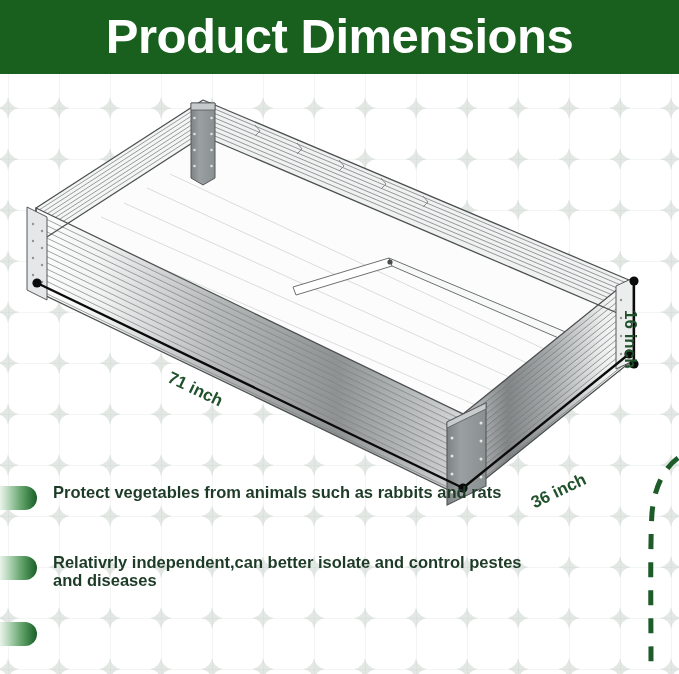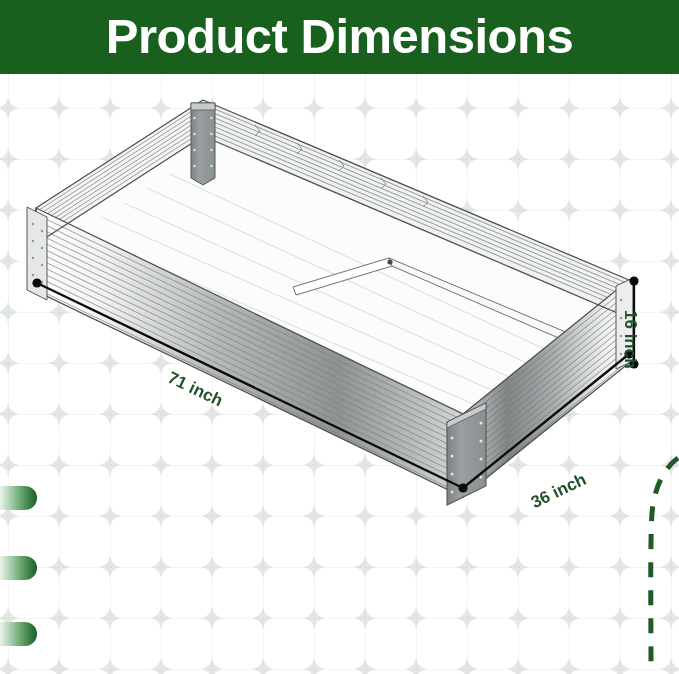--- a/index.html
+++ b/index.html
@@ -609,23 +609,25 @@
       </g>
     </g>
   </svg>
 
   <div class="dim-label" id="dim-length-label">71 inch</div>
   <div class="dim-label" id="dim-width-label">36 inch</div>
   <div class="dim-label" id="dim-height-label">16 inch</div>
 
   <div class="feature-row" id="feature-0">
     <div class="bullet-pill"></div>
+    <div class="feature-text">Protect vegetables from animals such as rabbits and rats</div>
   </div>
   <div class="feature-row" id="feature-1">
     <div class="bullet-pill"></div>
+    <div class="feature-text">Relativrly independent,can better isolate and control pestes and diseases</div>
   </div>
   <div class="feature-row" id="feature-2">
     <div class="bullet-pill"></div>
   </div>
 
   <svg id="dashed-arc" width="50" height="219" viewBox="0 0 50 219">
     <path d="M49,3 C34,14 25,34 23,58 C21,88 22,150 22,216" fill="none" stroke="#1d5c28" stroke-width="5" stroke-dasharray="15 13" stroke-linecap="butt"></path>
   </svg>
 
 </div>

